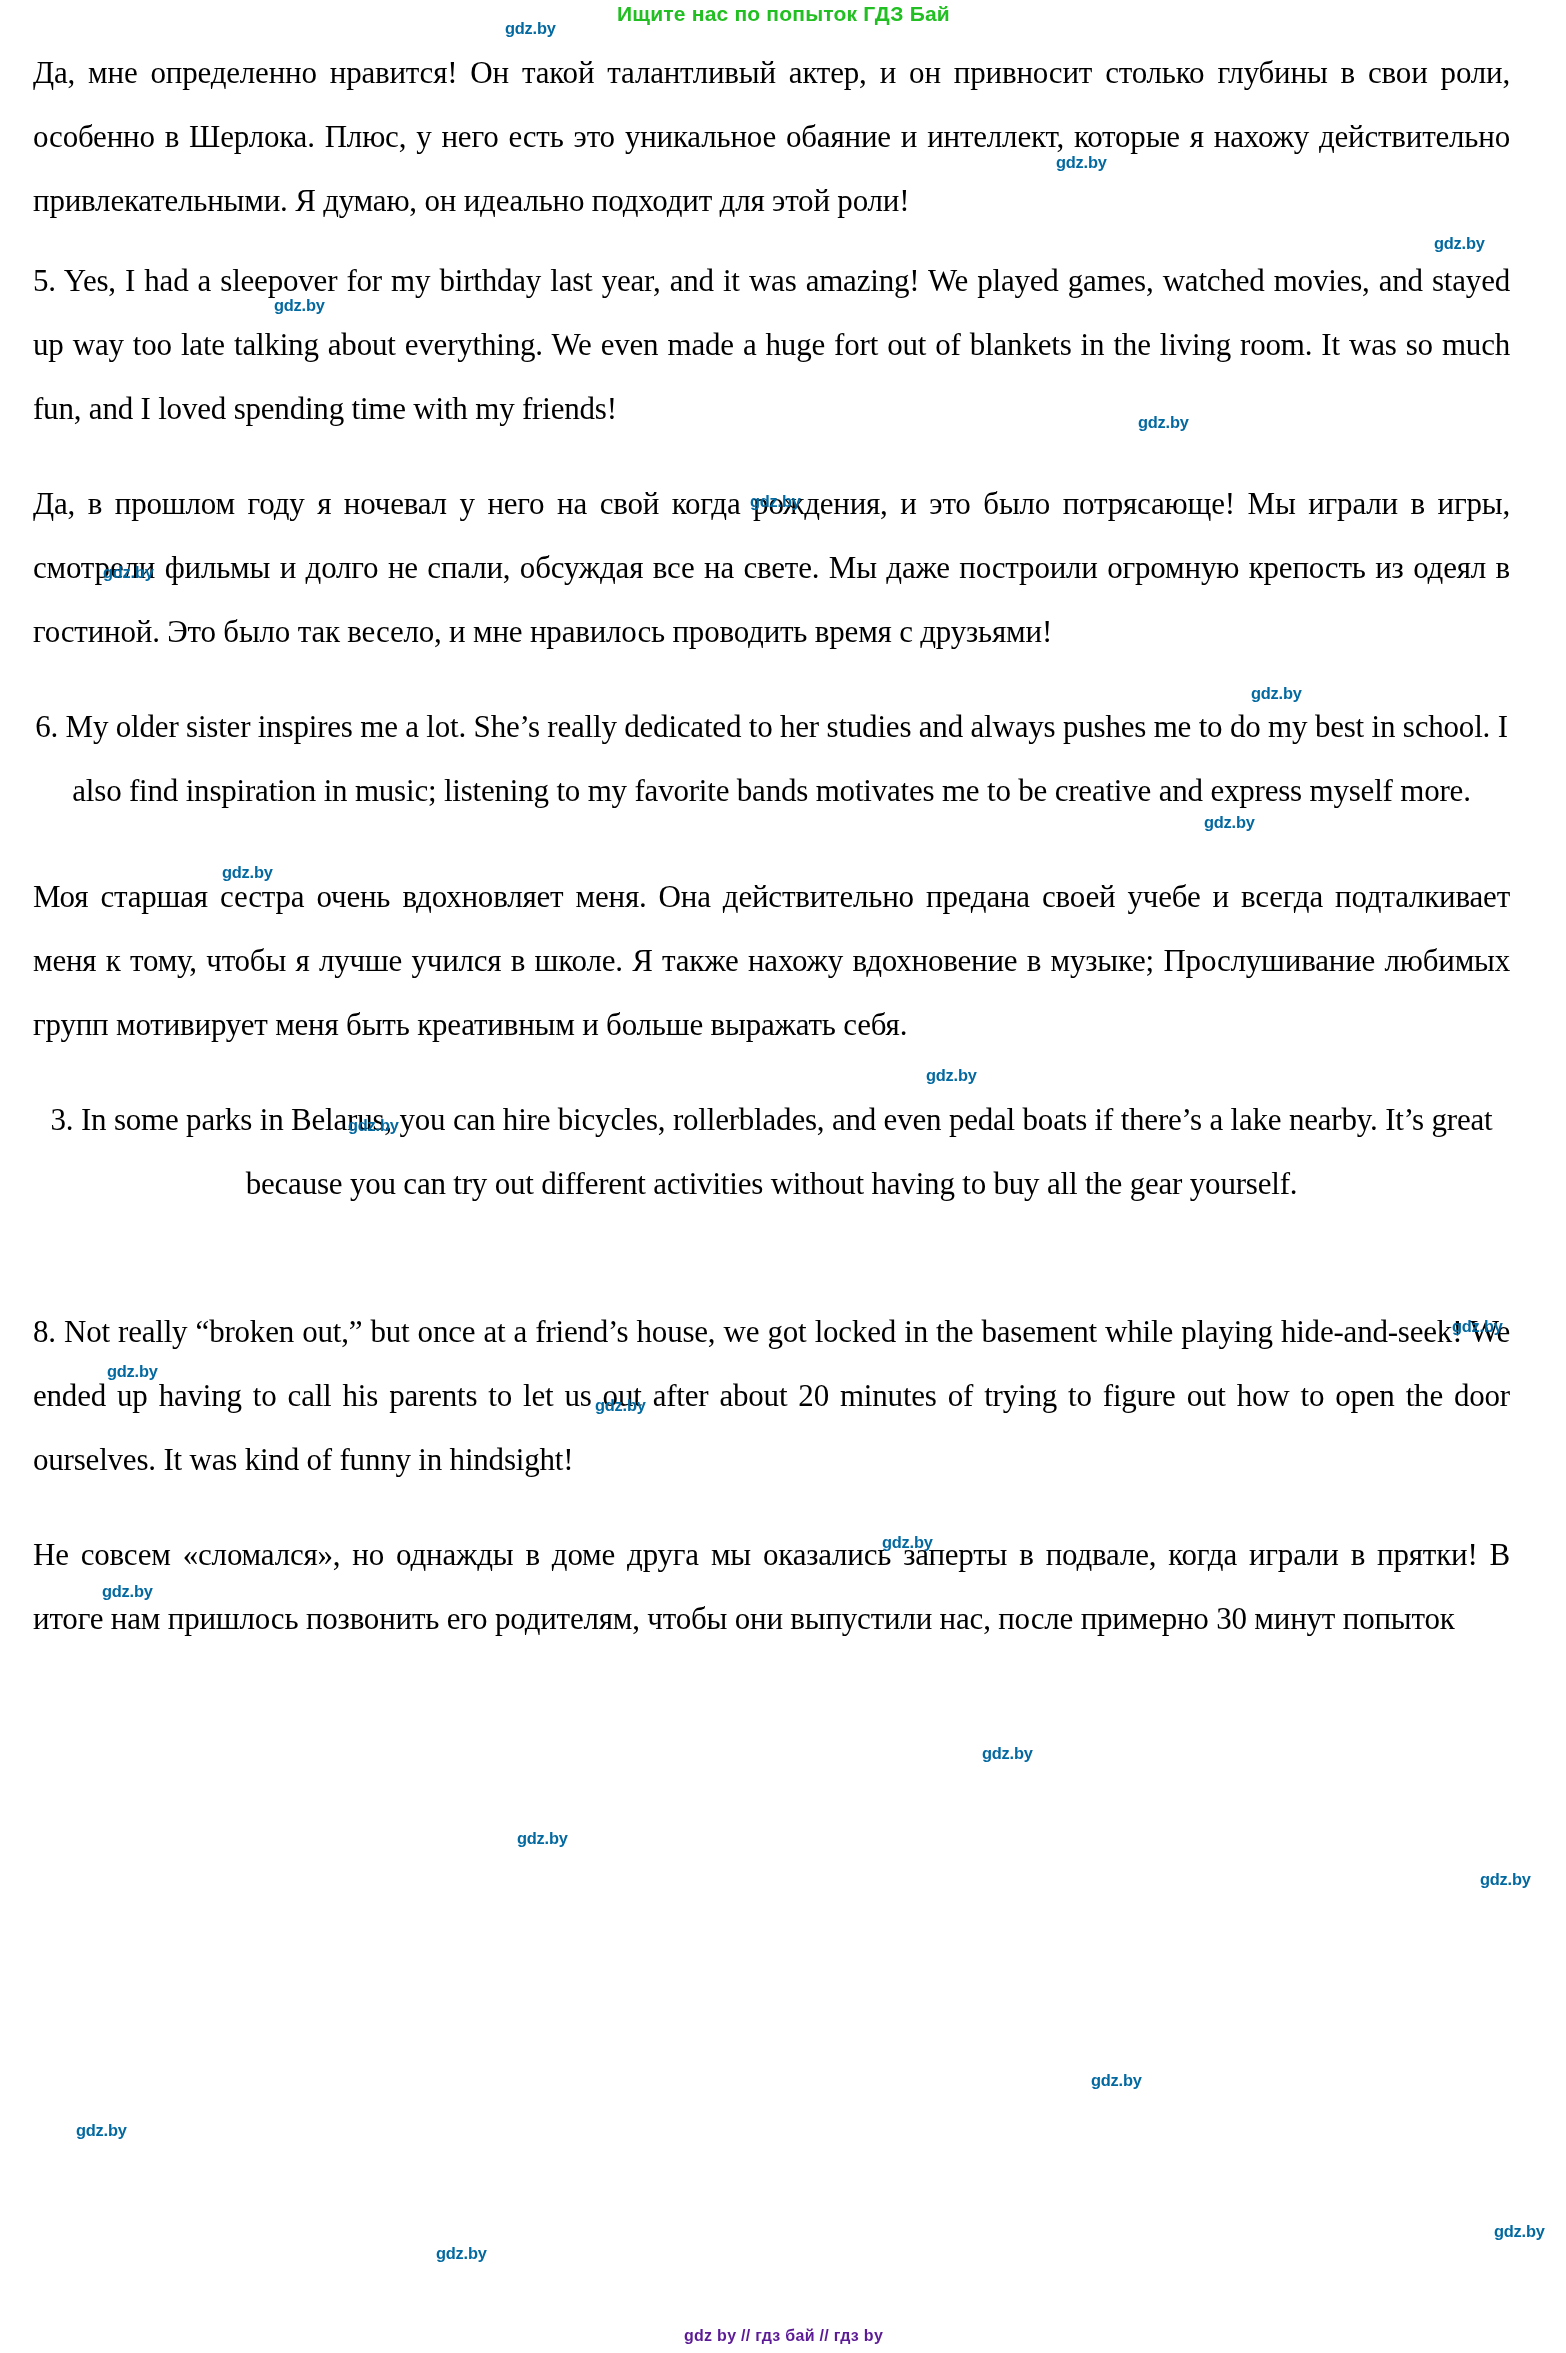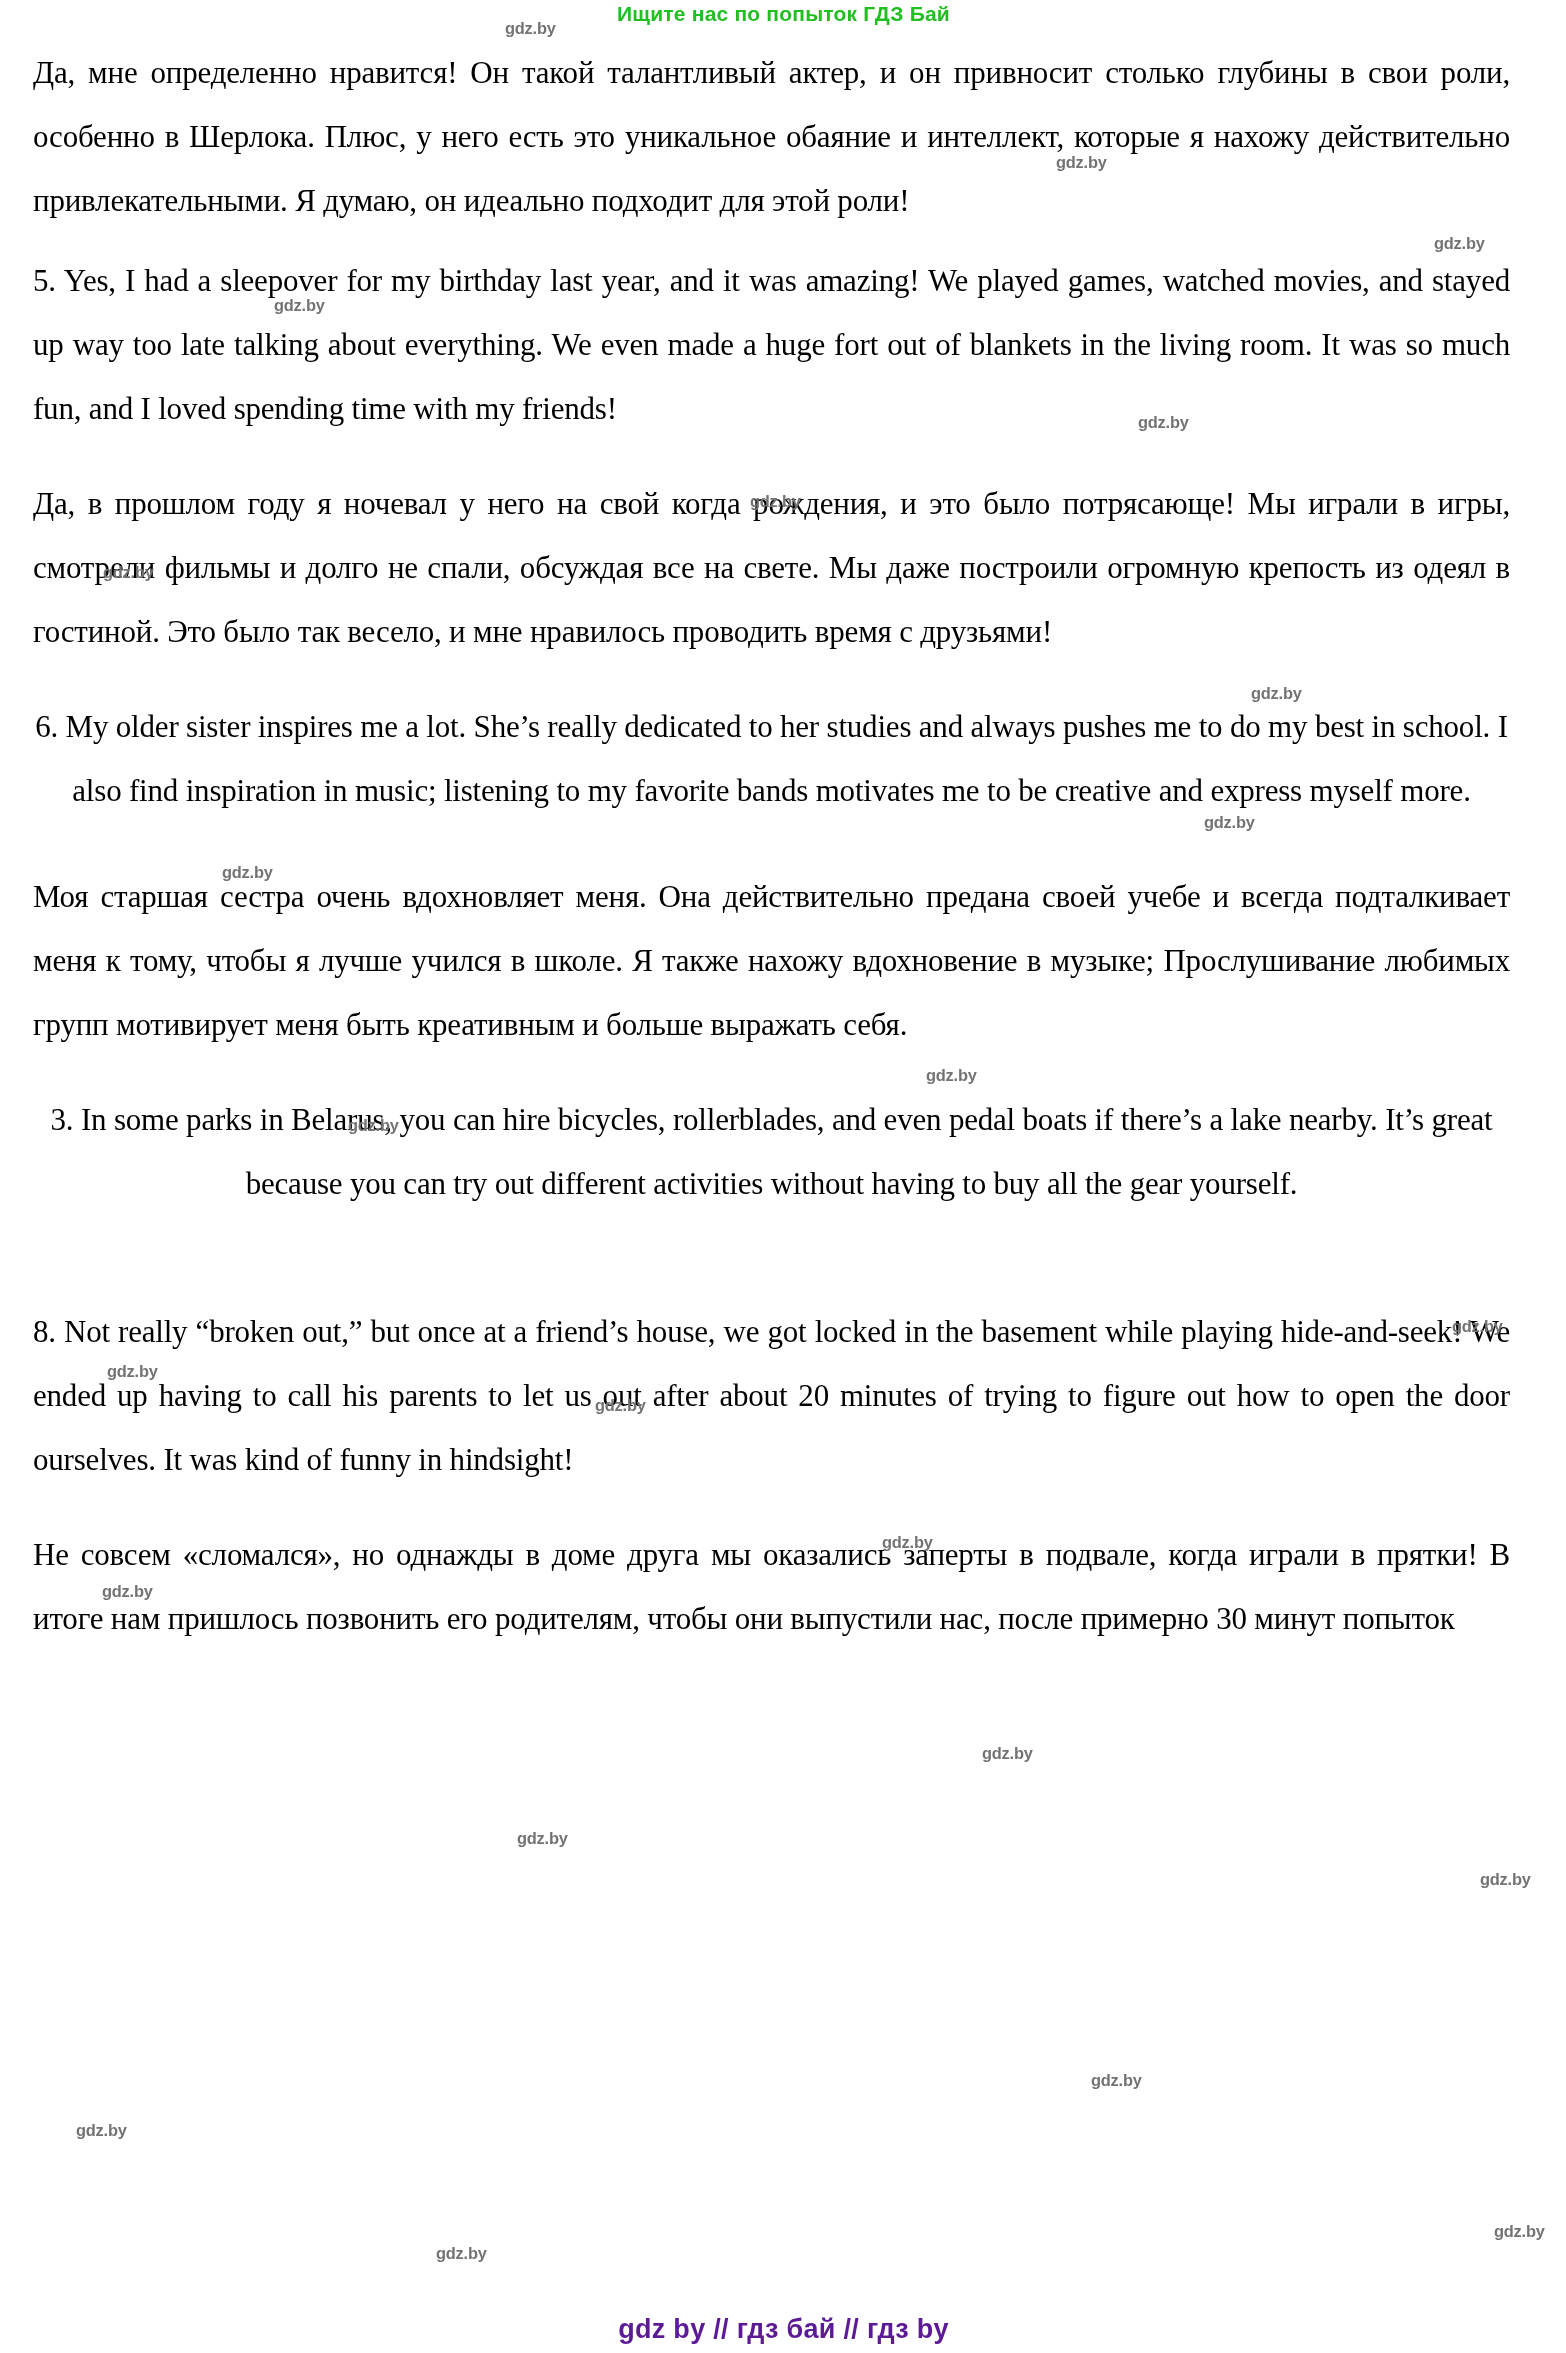--- a/index.html
+++ b/index.html
@@ -64,34 +64,34 @@
   .gap-sm { height: 15.6px; }
   .gap-md { height: 31px; }
   .gap-lg { height: 42px; }
 
   
   .wm {
     position: absolute;
     font-family: "Liberation Sans", "DejaVu Sans", sans-serif;
     font-size: 16.4px;
     font-weight: 600;
-    color: #737373;
+    color: #0369a1;
     white-space: nowrap;
     letter-spacing: -0.2px;
   }
 
   
   .footer {
     position: absolute;
     bottom: 9.3px;
     left: 0;
     width: 1567px;
     text-align: center;
     font-family: "Liberation Sans", "DejaVu Sans", sans-serif;
-    font-size: 27px;
+    font-size: 16px;
     font-weight: 600;
     color: #5c1a96;
     white-space: nowrap;
     letter-spacing: 0.3px;
   }
 </style>
 </head>
 <body>
 
 <div class="page">

